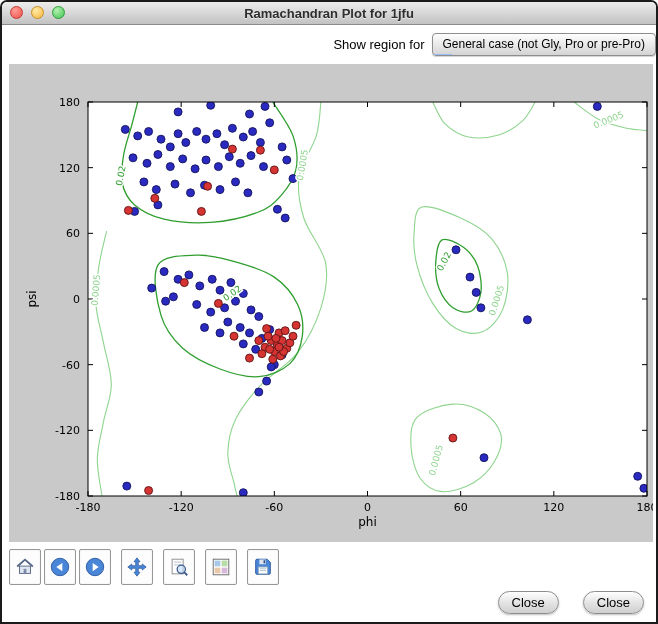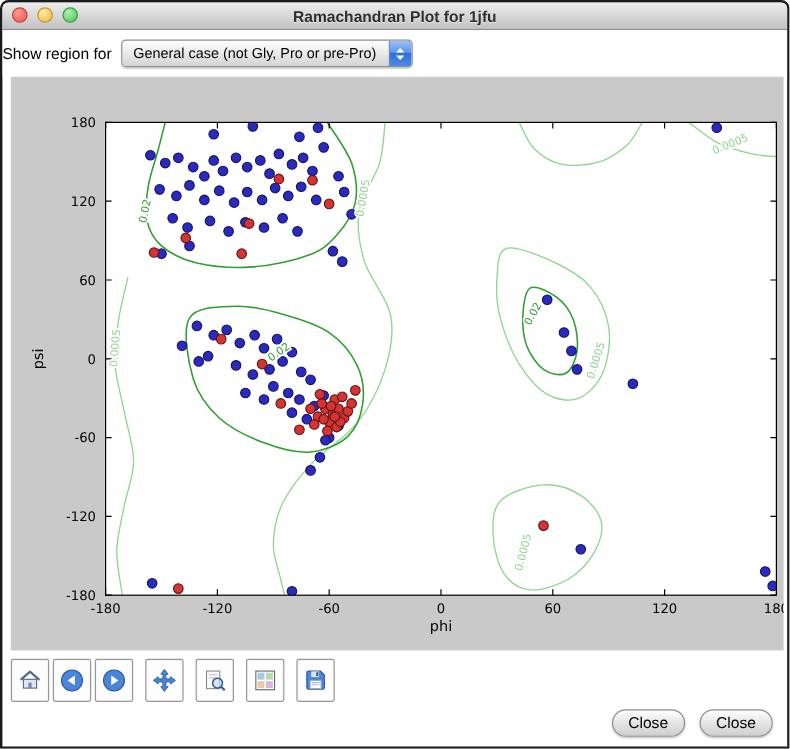--- a/index.html
+++ b/index.html
@@ -7,36 +7,36 @@
     border:2px solid #1b1b1b;border-radius:7px 7px 0 0;background:#ffffff;
     font-family:"Liberation Sans",sans-serif;overflow:hidden;}
   .titlebar{height:22px;background:linear-gradient(#ededed,#c2c2c2);
     border-bottom:1px solid #8a8a8a;position:relative;display:flex;align-items:center;justify-content:center;}
   .title{font-size:13px;font-weight:bold;color:#2e2e2e;text-shadow:0 1px 0 rgba(255,255,255,.55);}
   .lights{position:absolute;left:8px;top:4px;display:flex;gap:8px;}
   .light{width:13px;height:13px;border-radius:50%;box-sizing:border-box;border:1px solid;display:inline-block;}
   .light.red{background:radial-gradient(circle at 35% 30%,#ff9d96,#ee5048);border-color:#c23b33;}
   .light.yellow{background:radial-gradient(circle at 35% 30%,#ffe9a8,#f5b73c);border-color:#c98f24;}
   .light.green{background:radial-gradient(circle at 35% 30%,#b4f0b2,#3fc34f);border-color:#2f9e3c;}
-  .controls{height:39px;display:flex;align-items:center;justify-content:flex-start;gap:8px;background:#fff;}
+  .controls{height:39px;display:flex;align-items:center;justify-content:flex-end;gap:8px;background:#fff;}
   .ctl-label{font-size:13px;color:#000;}
   .popup{display:flex;align-items:stretch;height:21px;border:1px solid #8e8e8e;border-radius:4px;
-    overflow:hidden;background:linear-gradient(#fefefe,#d4d4d4);box-shadow:0 1px 1px rgba(0,0,0,.18);cursor:default;}
+    overflow:hidden;background:linear-gradient(#fefefe,#d4d4d4);box-shadow:0 1px 1px rgba(0,0,0,.18);cursor:default;flex-direction:column;}
   .popup-text{font-size:12px;line-height:20px;padding:0 10px 0 9px;color:#000;white-space:nowrap;}
   .popup-cap{width:18px;display:flex;align-items:center;justify-content:center;
     background:linear-gradient(#9cc2fa 0%,#5e95ea 45%,#2f6fd8 50%,#4d89e6 100%);border-left:1px solid #7290c2;}
   .figure{position:absolute;left:7px;top:62px;width:644px;height:478px;background:#c9c9c9;}
   .figure svg{display:block;}
   #plot-svg text{font-family:"DejaVu Sans",sans-serif;}
   .toolbar{position:absolute;left:7px;top:547px;display:flex;align-items:center;}
   .tbtn{width:30px;height:34px;background:#fdfdfd;border:1px solid #979797;border-radius:2px;
     display:flex;align-items:center;justify-content:center;margin-right:3px;
     box-shadow:inset 0 0 2px rgba(0,0,0,.08);cursor:default;}
   .tbtn.gap{margin-left:7px;}
-  .footer{position:absolute;right:12px;bottom:8px;display:flex;gap:12px;padding-left:34px;}
+  .footer{position:absolute;right:12px;bottom:8px;display:flex;gap:24px;padding-left:34px;}
   .aqua{min-width:54px;height:23px;border-radius:12px;border:1px solid #8d8d8d;
     background:linear-gradient(#ffffff,#e2e2e2 55%,#cfcfcf);font-family:inherit;font-size:13px;color:#000;
     box-shadow:0 1px 2px rgba(0,0,0,.25);padding:0 13px;cursor:default;}
 </style>
 </head>
 <body>
 
 <div class="window">
 
   <div class="titlebar">

